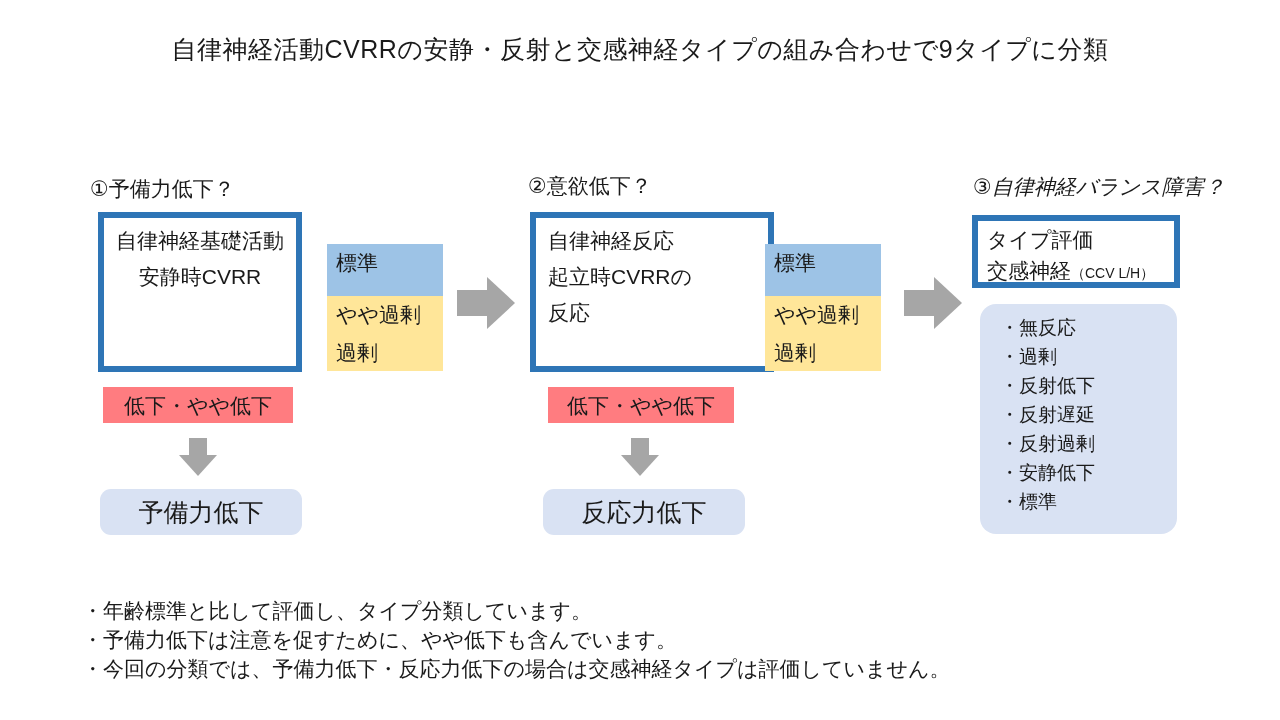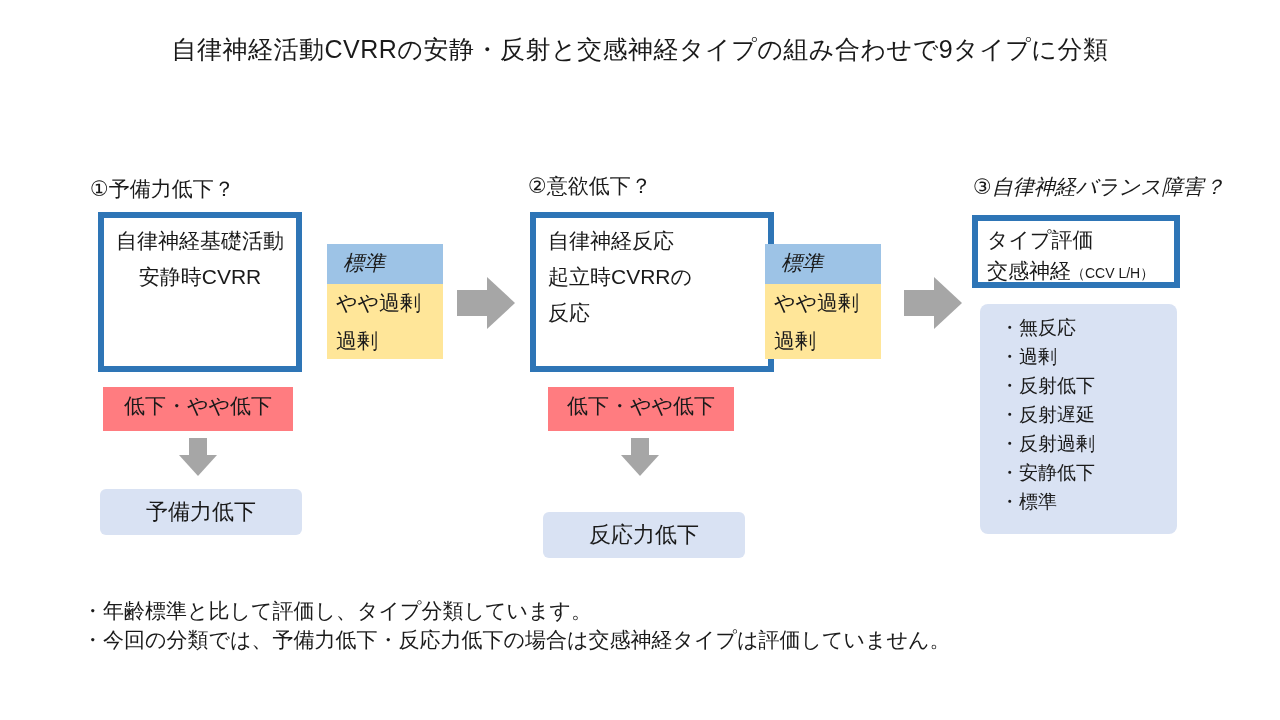--- a/index.html
+++ b/index.html
@@ -44,64 +44,63 @@
   .box1 { left: 98px;  top: 212px; width: 204px; height: 160px; text-align: center; padding-top: 5px; }
   .box2 { left: 530px; top: 212px; width: 244px; height: 160px; text-align: left; padding: 5px 0 0 12px; }
   .box3 { left: 972px; top: 215px; width: 208px; height: 73px;  text-align: left; padding: 3px 0 0 9px; line-height: 31px; white-space: nowrap; }
   .box3 .sub { font-size: 14px; letter-spacing: 0; }
 
   .label-col { width: 116px; font-size: 21px; }
   .labels1 { left: 327px; top: 244px; }
   .labels2 { left: 765px; top: 244px; }
   .label-std {
     background: var(--label-blue);
-    height: 40px; line-height: 38px;
-    padding-left: 16px;
-    font-style: italic;
+    height: 52px; line-height: 38px;
+    padding-left: 9px;
   }
   .label-warn {
     background: var(--label-yellow);
     height: 75px; line-height: 37.5px;
     padding-left: 9px;
     white-space: pre-line;
   }
 
   .arrow-right { width: 58px; height: 52px; }
   .ar1 { left: 457px; top: 277px; }
   .ar2 { left: 904px; top: 277px; }
   .arrow-down { width: 38px; height: 38px; }
   .ad1 { left: 179px; top: 438px; }
   .ad2 { left: 621px; top: 438px; }
 
   .redbox {
     background: var(--label-red);
-    height: 44px; line-height: 38px;
+    height: 36px; line-height: 38px;
     font-size: 21px;
     text-align: center;
     white-space: nowrap;
   }
   .red1 { left: 103px; top: 387px; width: 190px; }
   .red2 { left: 548px; top: 387px; width: 186px; }
 
   .resultbox {
     background: var(--result-bg);
     height: 46px; line-height: 46px;
     width: 202px;
-    font-size: 22px;
+    font-size: 25px;
     text-align: center;
-    border-radius: 6px;
+    border-radius: 11px;
   }
   .res1 { left: 100px; top: 489px; }
-  .res2 { left: 543px; top: 489px; margin-top: 23px; }
+  .res2 { left: 543px; top: 489px; }
 
   .type-panel {
     left: 980px; top: 304px;
     width: 197px; height: 230px;
     background: var(--result-bg);
-    border-radius: 8px;
+    border-radius: 16px;
     padding: 9px 0 0 20px;
   }
   .type-item { font-size: 19px; line-height: 29px; white-space: nowrap; }
 
   .notes { left: 82px; top: 596px; }
   .note-line { font-size: 21px; line-height: 29px; white-space: nowrap; }
 </style>
 </head>
 <body>
 
@@ -166,16 +165,17 @@
 
   <div class="abs redbox red2">低下・やや低下</div>
   <svg class="abs arrow-down ad2" viewBox="0 0 38 38">
     <rect x="10" y="0" width="18" height="18" fill="var(--arrow-gray)"></rect>
     <polygon points="0,17 38,17 19,38" fill="var(--arrow-gray)"></polygon>
   </svg>
   <div class="abs resultbox res2">反応力低下</div>
 
   <div class="abs notes">
     <div class="note-line">・年齢標準と比して評価し、タイプ分類しています。</div>
+    <div class="note-line">・予備力低下は注意を促すために、やや低下も含んでいます。</div>
     <div class="note-line">・今回の分類では、予備力低下・反応力低下の場合は交感神経タイプは評価していません。</div>
   </div>
 
 </div>
 
 </body></html>

